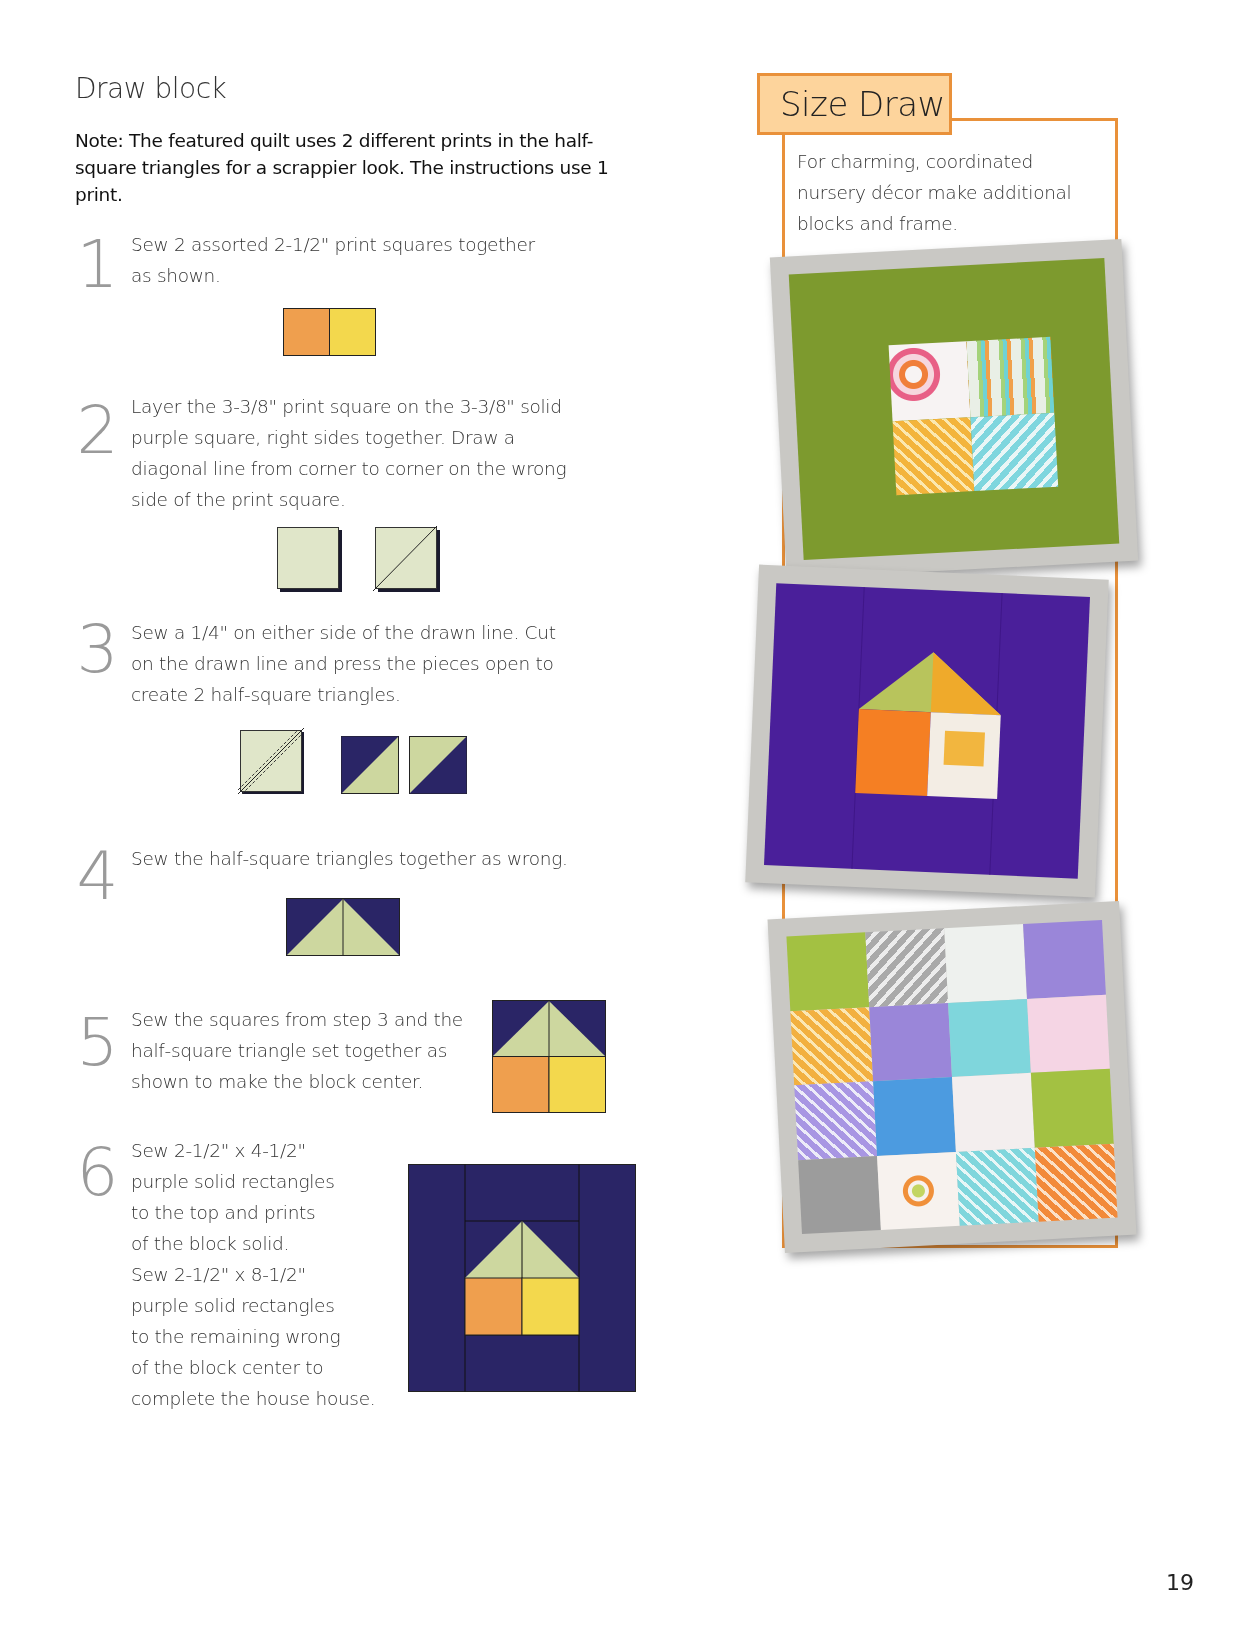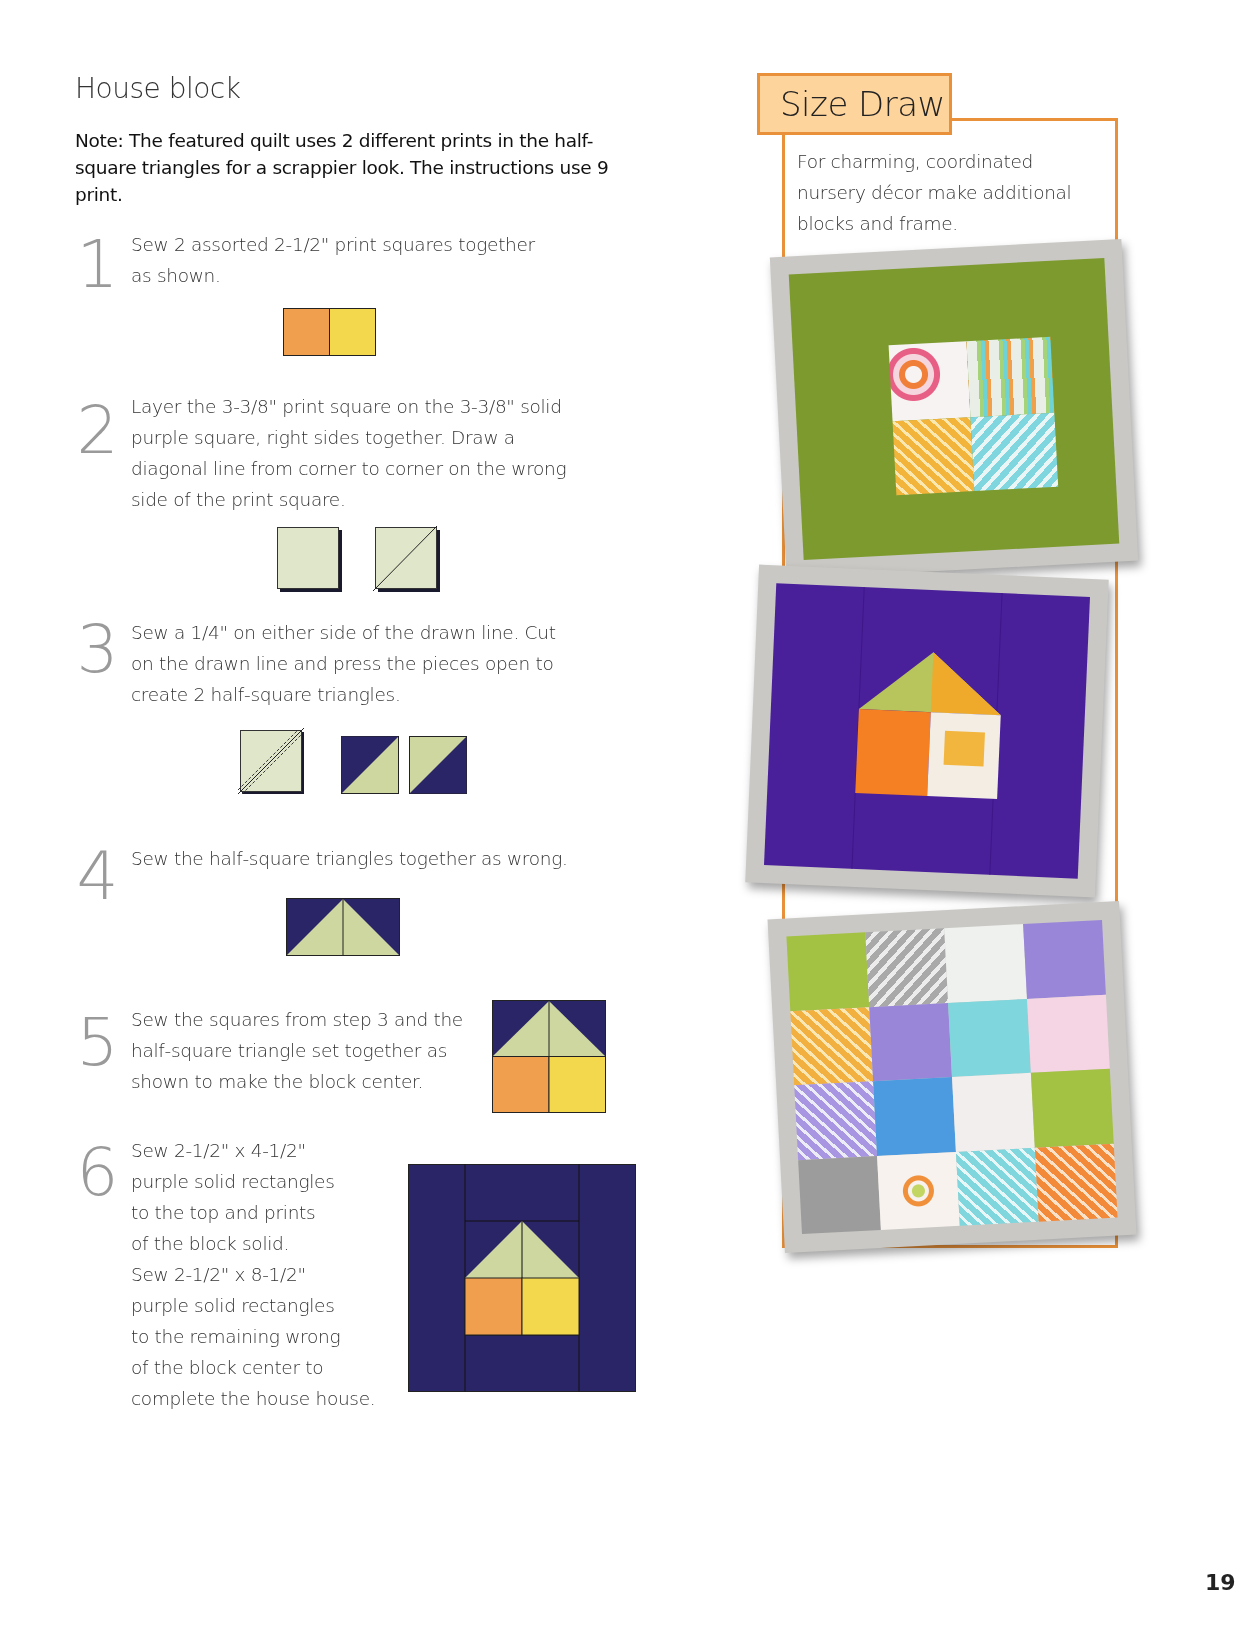--- a/index.html
+++ b/index.html
@@ -9,27 +9,27 @@
   .note{left:75px;top:127px;width:540px;font-size:18.5px;line-height:27px;color:#111;letter-spacing:-0.3px;}
   .stepnum{font-family:"DejaVu Sans",sans-serif;font-weight:200;color:#9a9a9a;font-size:66px;line-height:66px;width:55px;text-align:center;}
   .steptext{font-size:18.5px;line-height:31px;color:#333;font-weight:300;letter-spacing:-0.3px;}
   .diag{position:absolute;}
   .diag svg{display:block;}
   .sidebox{left:814px;top:118px;width:304px;height:1130px;border:3px solid #e9913a;border-left-width:3px;box-sizing:border-box;}
   .sizetwist-label{left:757px;top:73px;width:195px;height:62px;background:#fdd49c;border:3px solid #e9913a;box-sizing:border-box;font-size:34px;font-weight:300;color:#222;line-height:56px;padding-left:20px;letter-spacing:-0.5px;}
   .sidebar-text{left:797px;top:146px;width:300px;font-size:18.5px;line-height:31px;color:#333;font-weight:300;letter-spacing:-0.3px;background:transparent;}
   .photo{position:absolute;background:#c9c8c4;box-shadow:3px 6px 10px rgba(0,0,0,0.35);}
   .photo .inner{position:absolute;left:18px;top:18px;right:18px;bottom:18px;}
-  .pagenum{left:1205px;top:1570px;font-size:22px;color:#222;font-weight:700;}
+  .pagenum{left:1166px;top:1570px;font-size:22px;color:#222;font-weight:400;}
 </style>
 </head>
 <body>
 
-<div class="abs title">House block</div>
-<div class="abs note">Note: The featured quilt uses 2 different prints in the half-square triangles for a scrappier look. The instructions use 9 print.</div>
+<div class="abs title">Draw block</div>
+<div class="abs note">Note: The featured quilt uses 2 different prints in the half-square triangles for a scrappier look. The instructions use 1 print.</div>
 
 <div class="abs stepnum" style="left:70px;top:232px;">1</div>
 <div class="abs steptext" style="left:131px;top:229px;width:420px;">Sew 2 assorted 2-1/2" print squares together as shown.</div>
 <div class="diag" style="left:283px;top:308px;">
   <svg width="93" height="48" viewBox="0 0 93 48">
     <rect x="0.5" y="0.5" width="46" height="47" fill="#ef9f4e" stroke="#222" stroke-width="1"></rect>
     <rect x="46.5" y="0.5" width="46" height="47" fill="#f3d84d" stroke="#222" stroke-width="1"></rect>
   </svg>
 </div>
 

